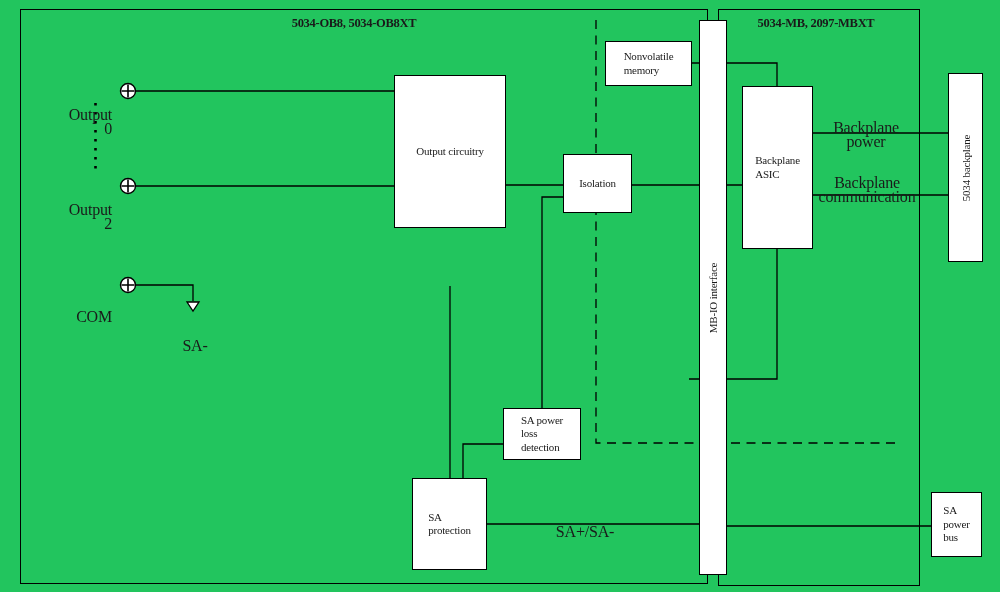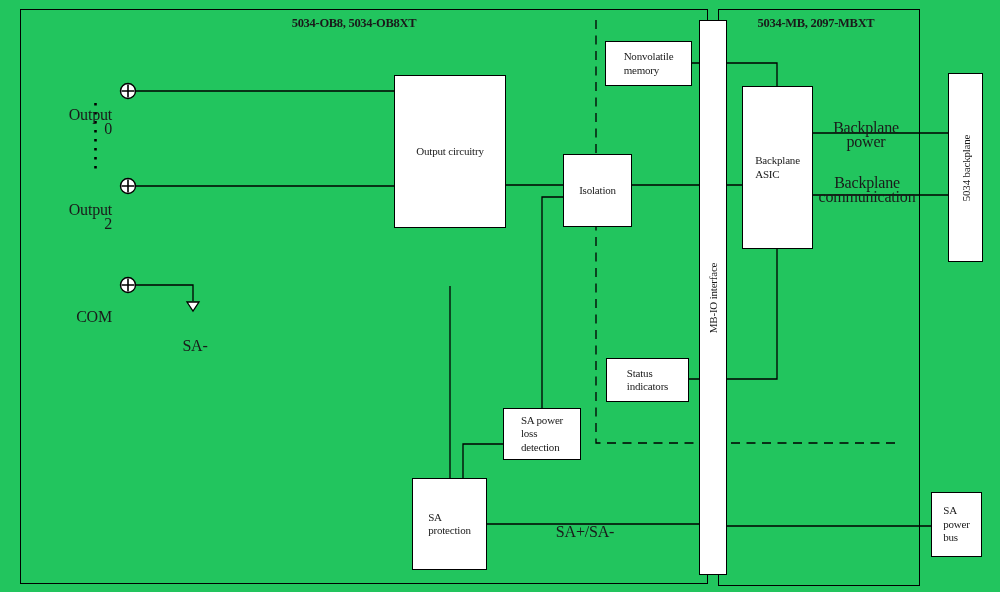--- a/index.html
+++ b/index.html
@@ -82,25 +82,23 @@
   <div class="lbl r" style="left:58px;top:286px;width:54px;">COM</div>
   <div class="lbl c" style="left:178px;top:315px;width:34px;">SA-</div>
 
   <div class="lbl c" style="left:545px;top:501px;width:80px;">SA+/SA-</div>
   <div class="lbl c" style="left:820px;top:97px;width:92px;">Backplane
 power</div>
   <div class="lbl c" style="left:813px;top:152px;width:108px;">Backplane
 communication</div>
 
   <div class="block" style="left:394px;top:75px;width:112px;height:153px;">Output circuitry</div>
-  <div class="block" style="left:563px;top:154px;width:69px;height:73px;">Isolation</div>
+  <div class="block" style="left:563px;top:154px;width:69px;height:59px;">Isolation</div>
   <div class="block" style="left:605px;top:41px;width:87px;height:45px;">Nonvolatile
 memory</div>
-  <div class="block" style="left:606px;top:358px;width:83px;height:44px;">Status
-indicators</div>
   <div class="block" style="left:503px;top:408px;width:78px;height:52px;">SA power
 loss
 detection</div>
   <div class="block" style="left:412px;top:478px;width:75px;height:92px;">SA
 protection</div>
   <div class="block" style="left:742px;top:86px;width:71px;height:163px;">Backplane
 ASIC</div>
   <div class="block" style="left:931px;top:492px;width:51px;height:65px;">SA
 power
 bus</div>

